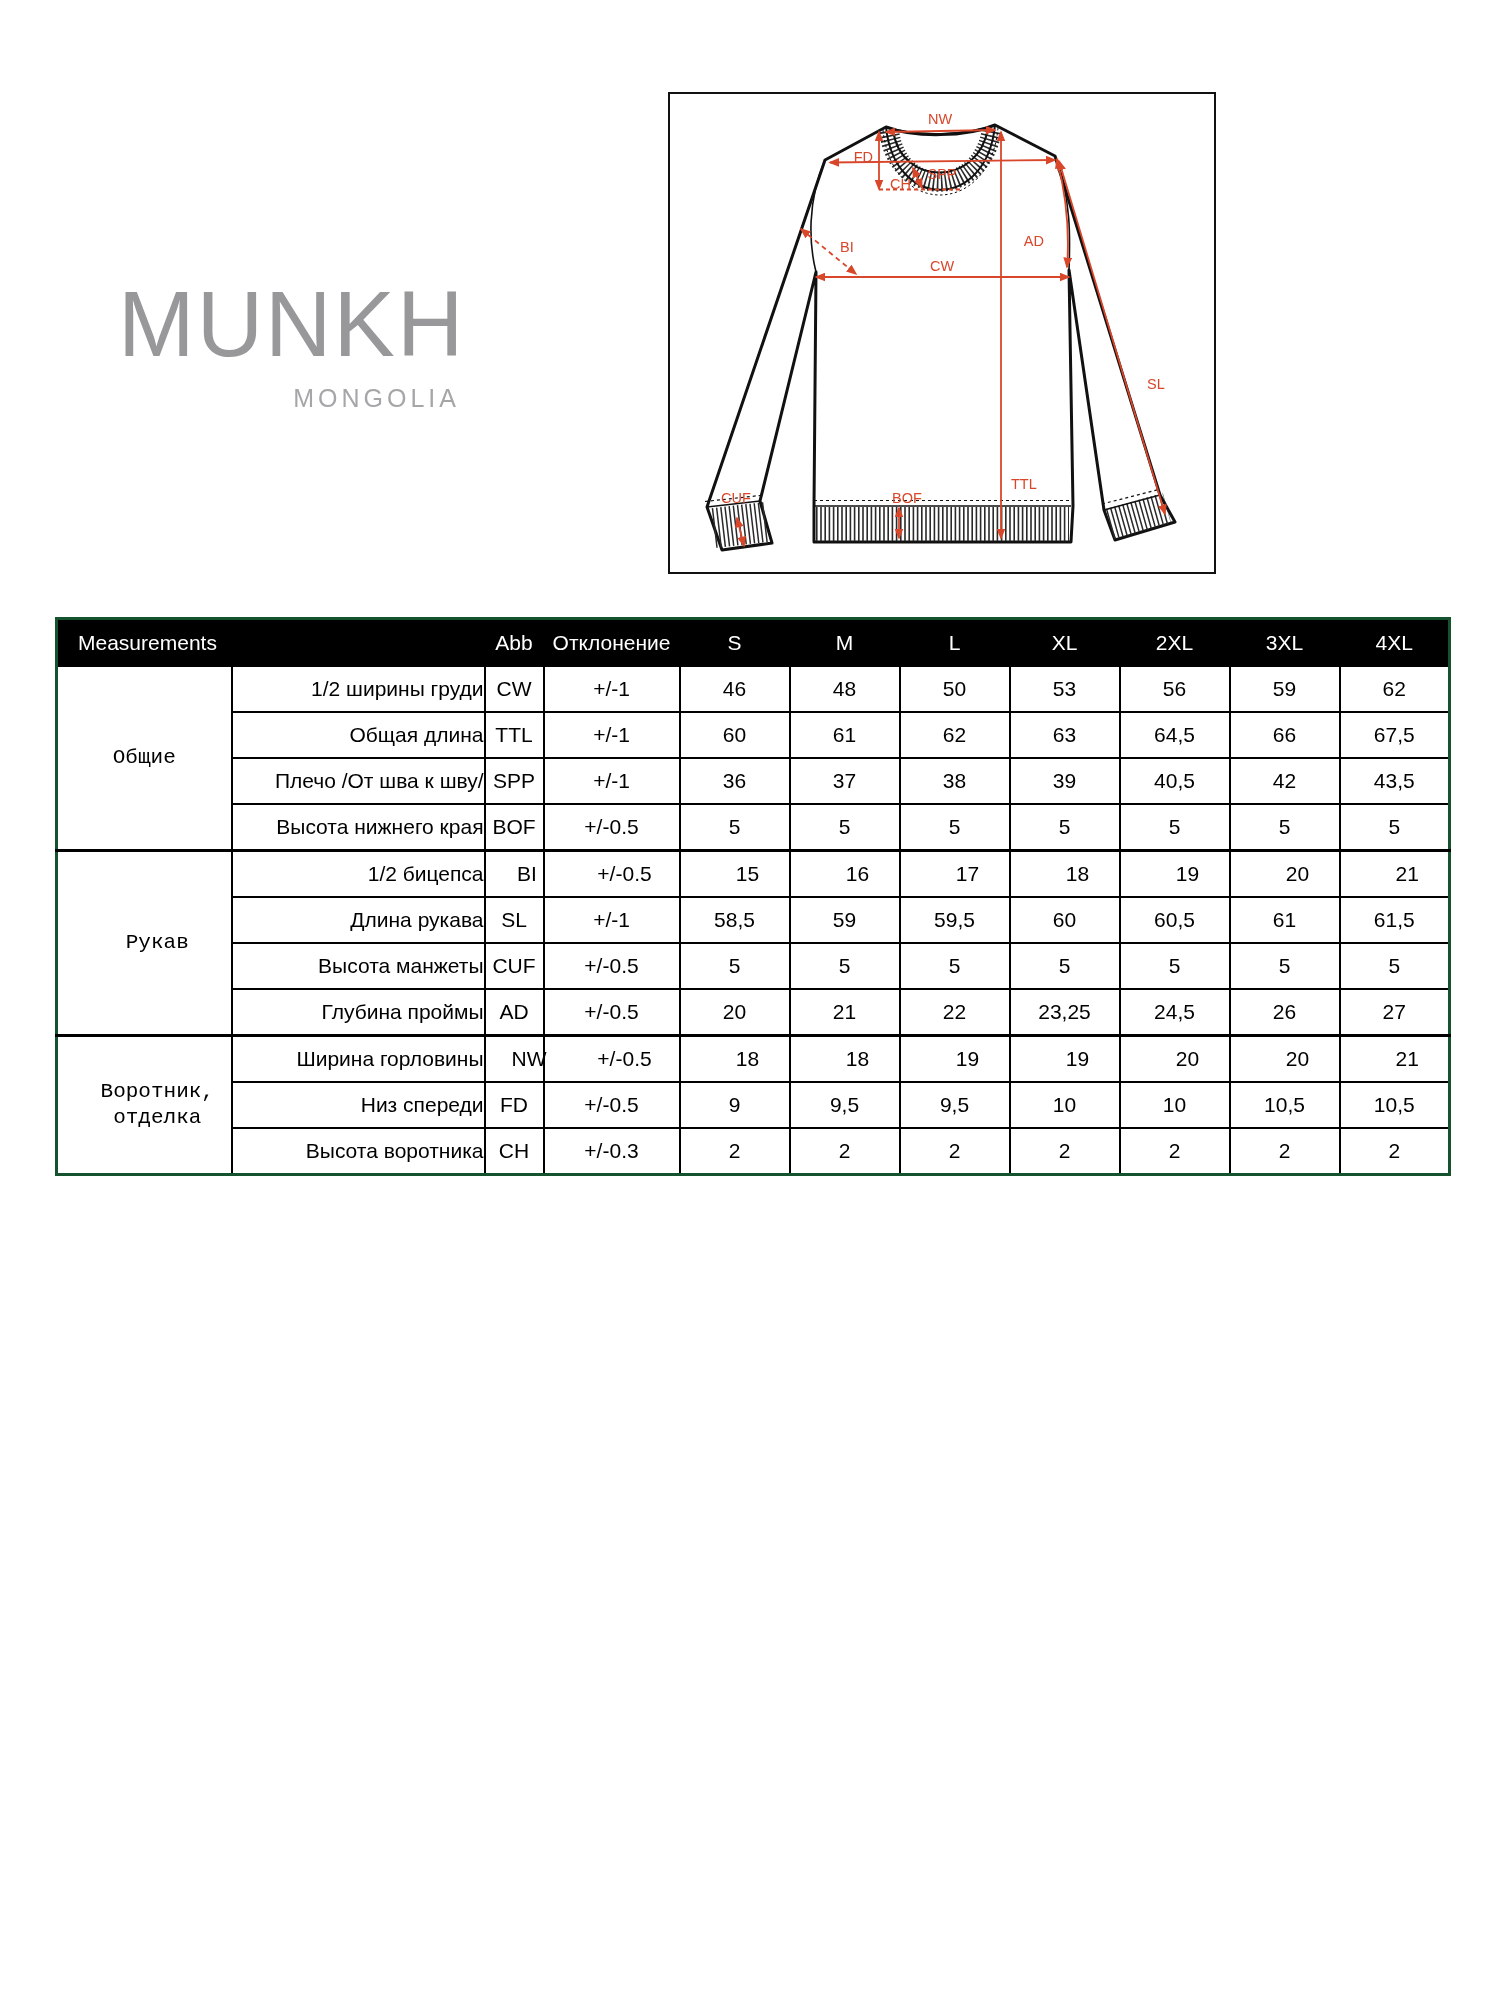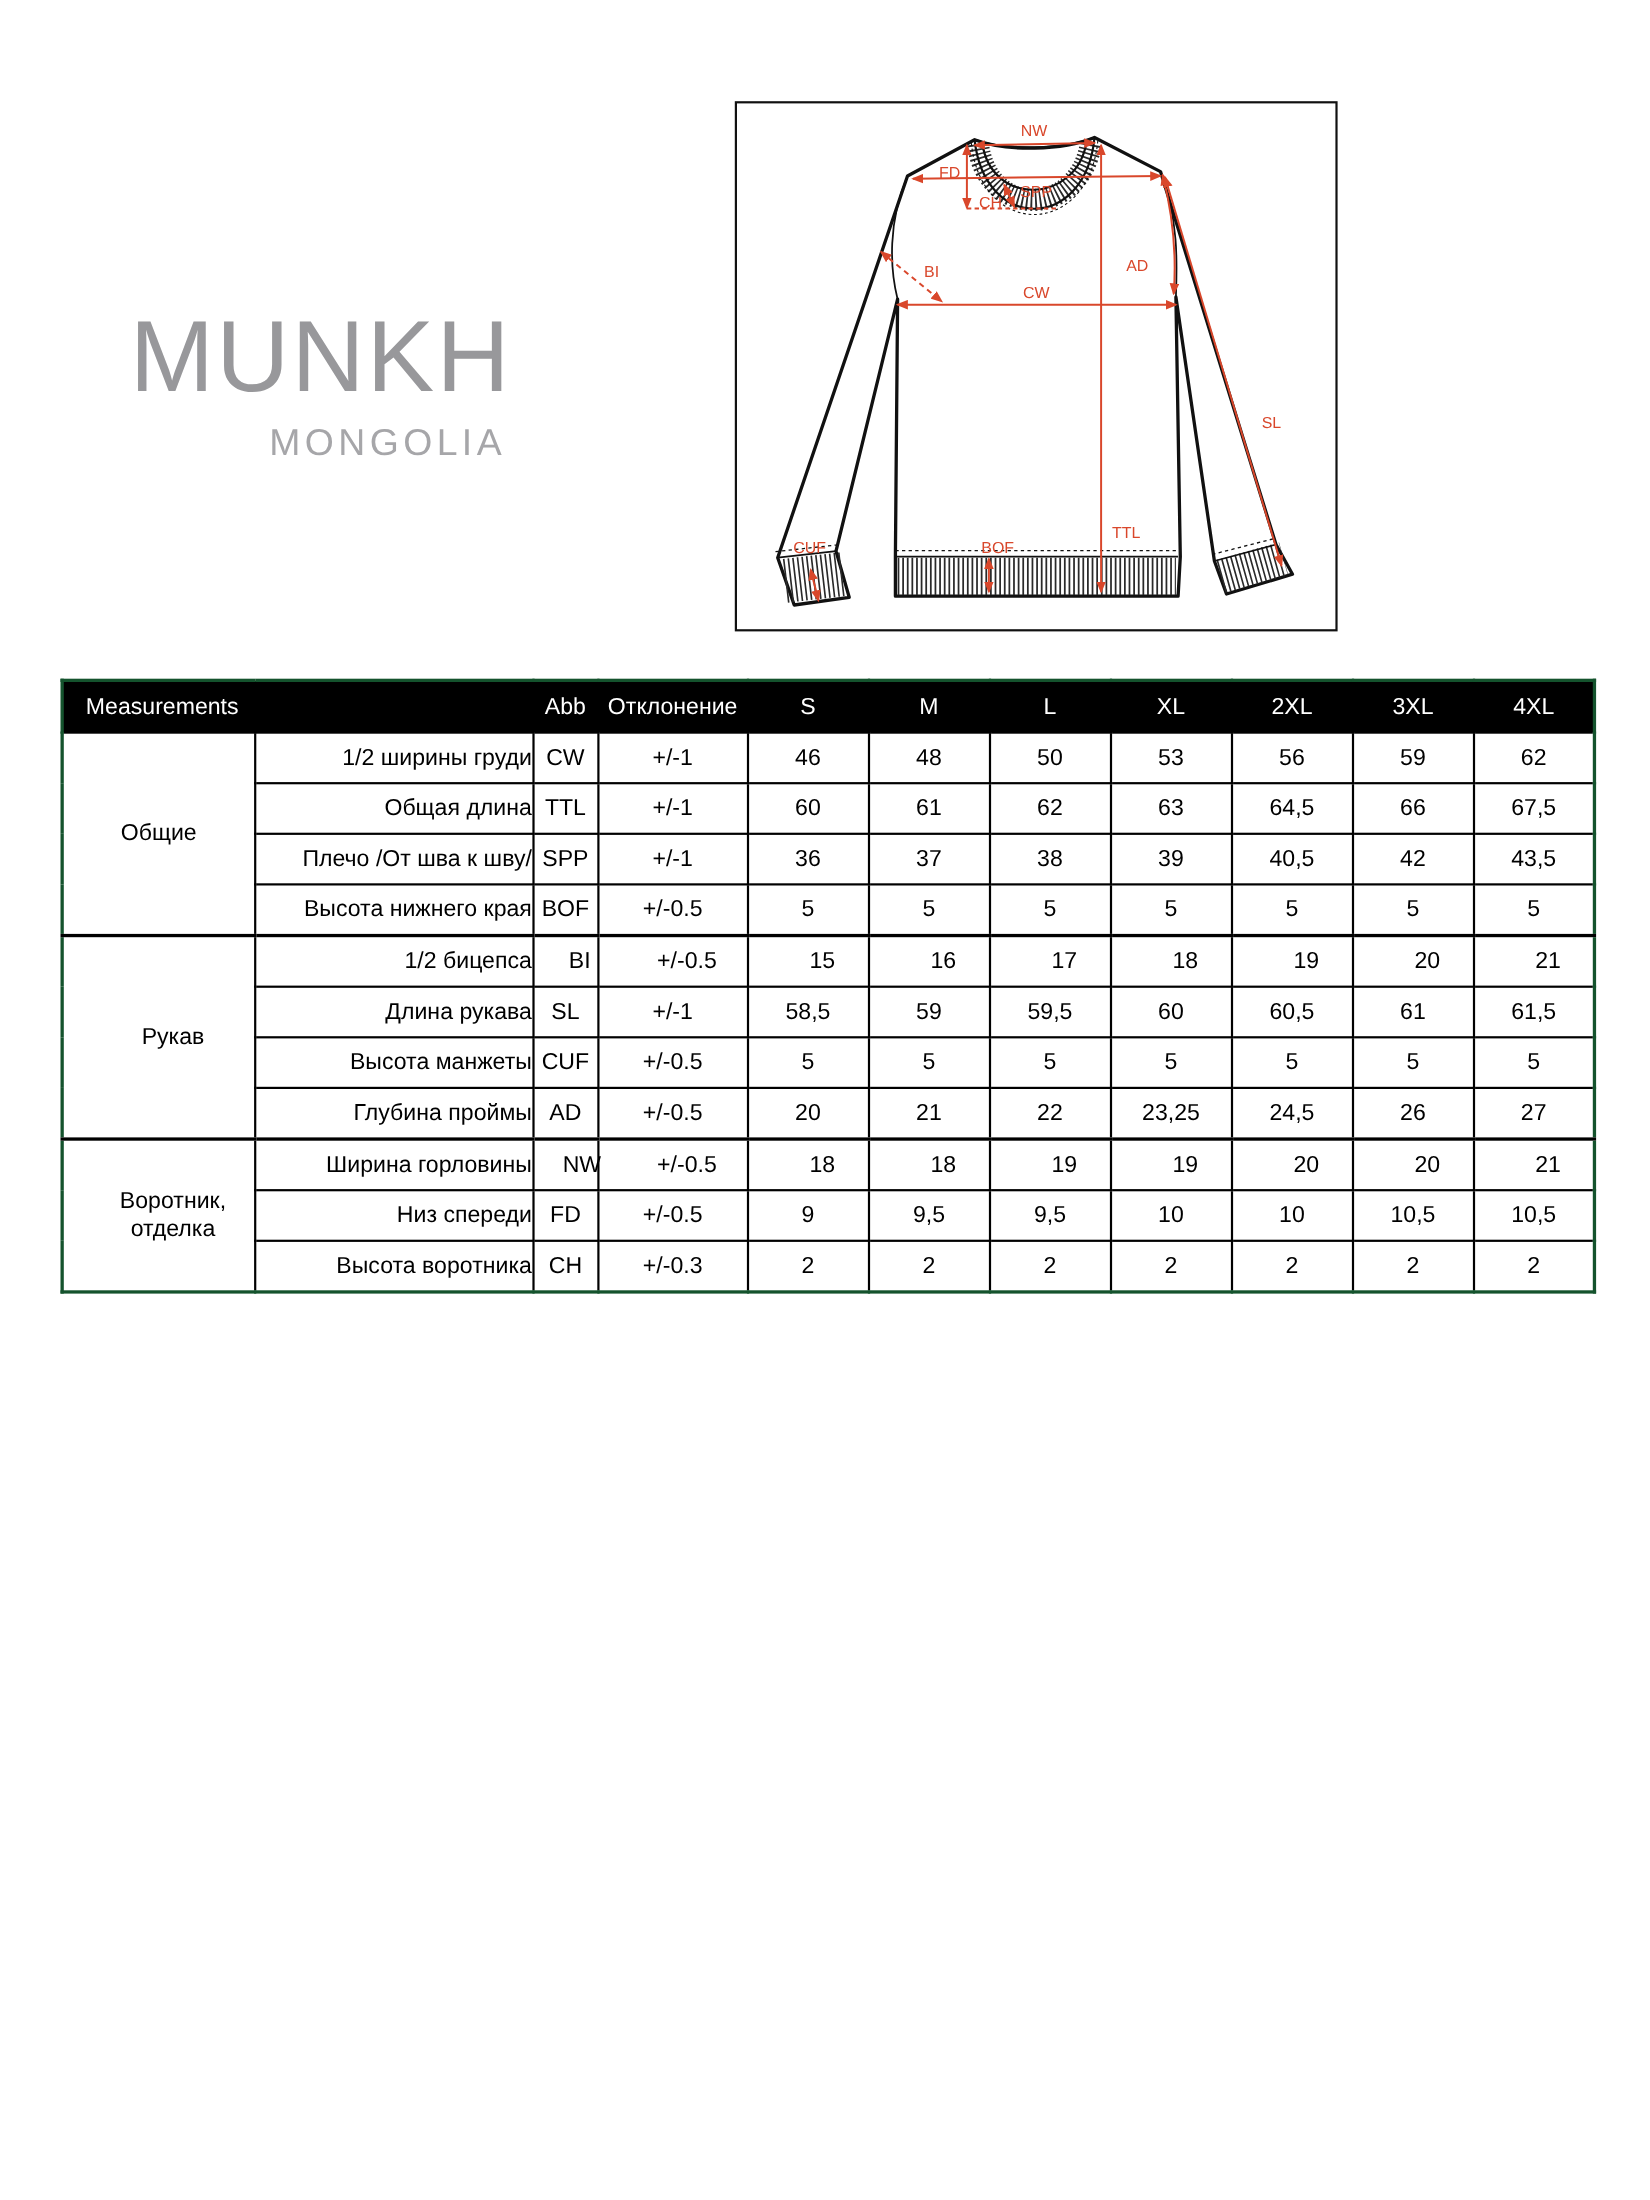--- a/index.html
+++ b/index.html
@@ -7,21 +7,21 @@
     width:1500px;height:2000px;background:#ffffff;position:relative;
     font-family:"Liberation Sans", sans-serif;color:#000;
   }
   
   .logo{position:absolute;left:118px;top:278px;width:342px;text-align:right;}
   .logo-main{
     font-size:92px;font-weight:300;letter-spacing:2px;color:#98989b;
     line-height:1;white-space:nowrap;
   }
   .logo-sub{
-    margin-top:14px;font-size:34px;font-weight:300;letter-spacing:4px;
+    margin-top:14px;font-size:25px;font-weight:300;letter-spacing:4px;
     color:#a6a6a9;white-space:nowrap;
   }
   
   .diagram{
     position:absolute;left:668px;top:92px;width:548px;height:482px;
     border:2px solid #111;box-sizing:border-box;background:#fff;
   }
   .diagram svg{display:block;width:100%;height:100%;}
   
   .size-table{
@@ -29,21 +29,21 @@
     border-collapse:collapse;table-layout:fixed;width:1393px;
     font-size:21px;border:3px solid #14532d;
   }
   .size-table th,.size-table td{border:2px solid #000;padding:0;}
   .size-table thead th{
     background:#000;color:#fff;font-weight:400;height:45px;text-align:center;
   }
   .size-table thead th.h-meas{text-align:left;padding-left:20px;}
   .size-table tbody td{height:44px;text-align:center;background:#fff;}
   .size-table td.name{text-align:right;padding-left:9px;}
-  .size-table td.group{text-align:center;line-height:1.25;}
+  .size-table td.group{text-align:center;line-height:1.25;font-family:Liberation Mono, monospace;}
   .size-table tr.group-start td{border-top:3px solid #000;padding-left:26px;}
 </style>
 </head>
 <body>
 
 <div class="logo">
   <div class="logo-main">MUNKH</div>
   <div class="logo-sub">MONGOLIA</div>
 </div>
 

